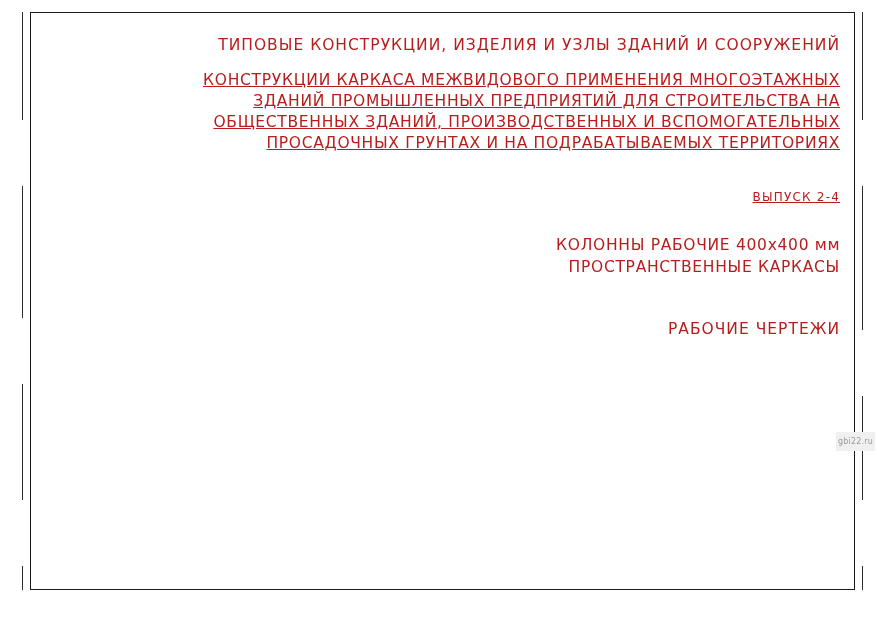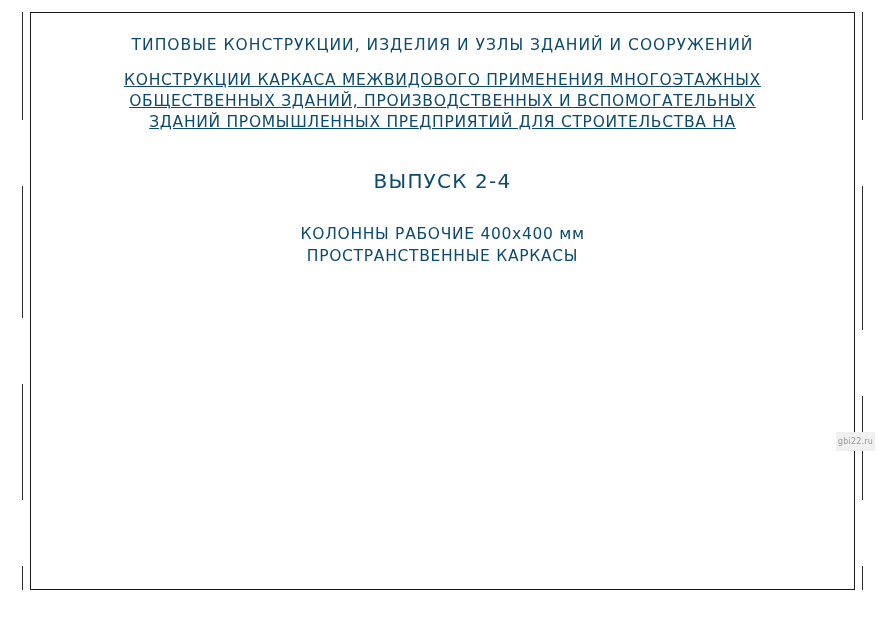--- a/index.html
+++ b/index.html
@@ -64,22 +64,22 @@
     background: #ffffff;
   }
 
   
   .content {
     position: absolute;
     left: 45px;
     top: 12px;
     width: 795px;
     height: 578px;
-    text-align: center;
-    color: #0c4a6e;
+    text-align: right;
+    color: #b91c1c;
   }
 
   .line {
     font-family: "DejaVu Sans", sans-serif;
     font-weight: 500;
     letter-spacing: 0.8px;
     white-space: nowrap;
   }
 
   .header-line {
@@ -104,22 +104,23 @@
     text-decoration: underline;
   }
   .desc-block .line {
     font-size: 15.5px;
     line-height: 21px;
     letter-spacing: 0.7px;
   }
 
   .issue-line {
     margin-top: 36px;
-    font-size: 20px;
+    font-size: 12px;
     letter-spacing: 1.2px;
+    text-decoration: underline;
   }
 
   .subject-block {
     margin-top: 30px;
   }
   .subject-block .line {
     font-size: 15.5px;
     line-height: 22px;
     letter-spacing: 0.7px;
   }
@@ -164,32 +165,34 @@
   <div class="margin-right-gap" style="top: 330px;"></div>
   <div class="margin-right-gap" style="top: 500px;"></div>
 
   <div class="content">
 
     <div class="line header-line">ТИПОВЫЕ КОНСТРУКЦИИ, ИЗДЕЛИЯ И УЗЛЫ ЗДАНИЙ И СООРУЖЕНИЙ</div>
 
 
     <div class="desc-block">
       <div class="line">КОНСТРУКЦИИ КАРКАСА МЕЖВИДОВОГО ПРИМЕНЕНИЯ МНОГОЭТАЖНЫХ</div>
+      <div class="line">ЗДАНИЙ ПРОМЫШЛЕННЫХ ПРЕДПРИЯТИЙ ДЛЯ СТРОИТЕЛЬСТВА НА</div>
       <div class="line">ОБЩЕСТВЕННЫХ ЗДАНИЙ, ПРОИЗВОДСТВЕННЫХ И ВСПОМОГАТЕЛЬНЫХ</div>
-      <div class="line">ЗДАНИЙ ПРОМЫШЛЕННЫХ ПРЕДПРИЯТИЙ ДЛЯ СТРОИТЕЛЬСТВА НА</div>
+      <div class="line">ПРОСАДОЧНЫХ ГРУНТАХ И НА ПОДРАБАТЫВАЕМЫХ ТЕРРИТОРИЯХ</div>
     </div>
 
     <div class="line issue-line">ВЫПУСК 2-4</div>
 
     <div class="subject-block">
       <div class="line">
         <span>КОЛОННЫ РАБОЧИЕ 400х400</span>
         <span class="unit">мм</span>
       </div>
       <div class="line">ПРОСТРАНСТВЕННЫЕ КАРКАСЫ</div>
     </div>
 
+    <div class="line stage-line">РАБОЧИЕ ЧЕРТЕЖИ</div>
 
   </div>
 
   <div class="watermark">gbi22.ru</div>
 
 </div>
 
 </body></html>

